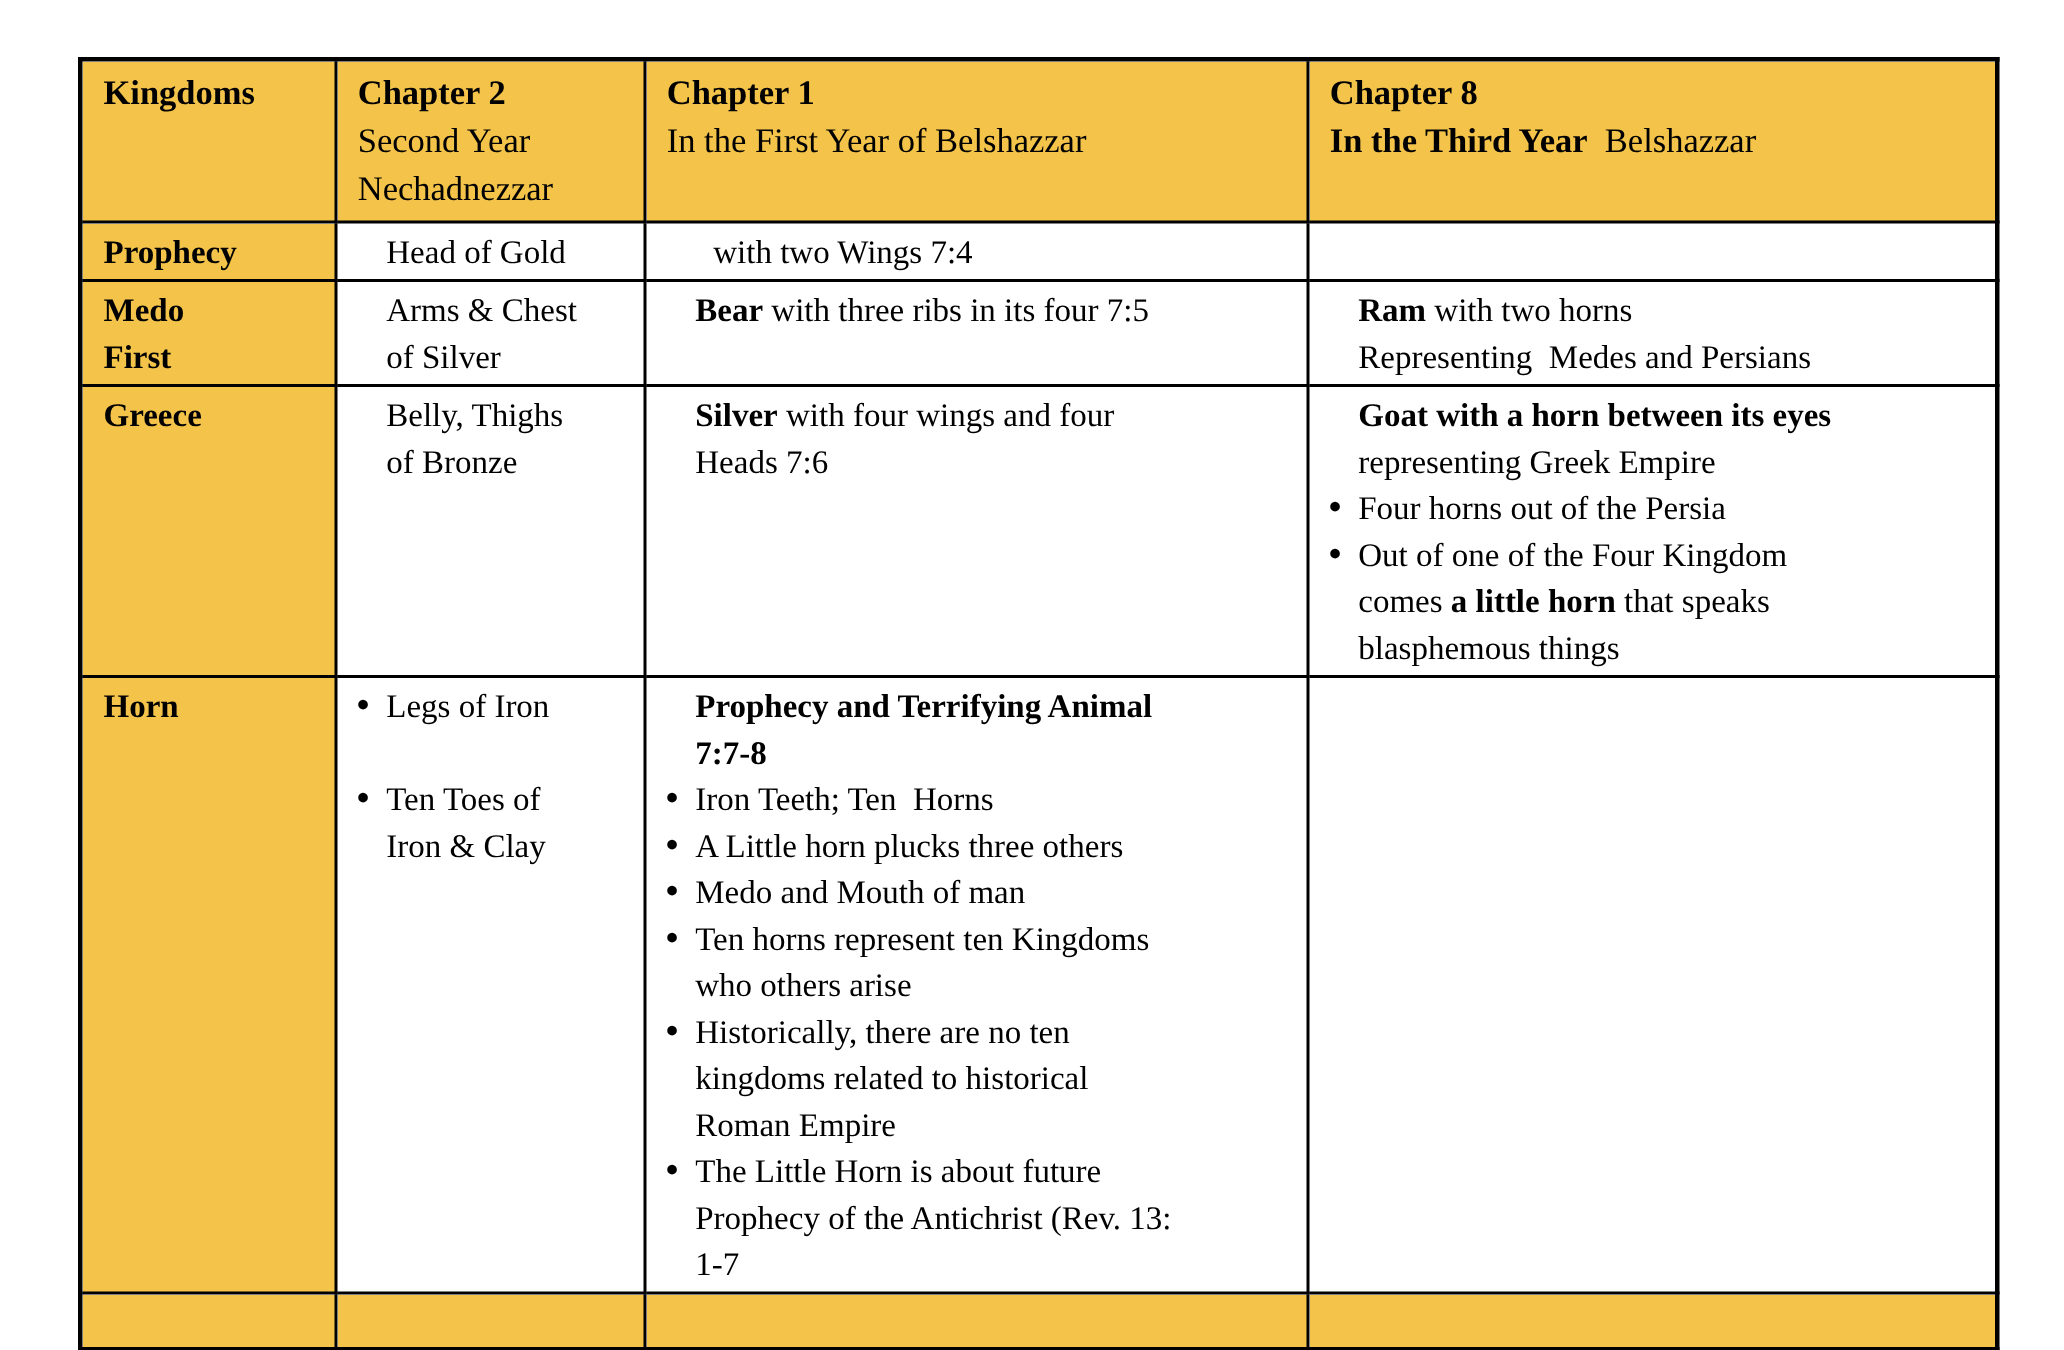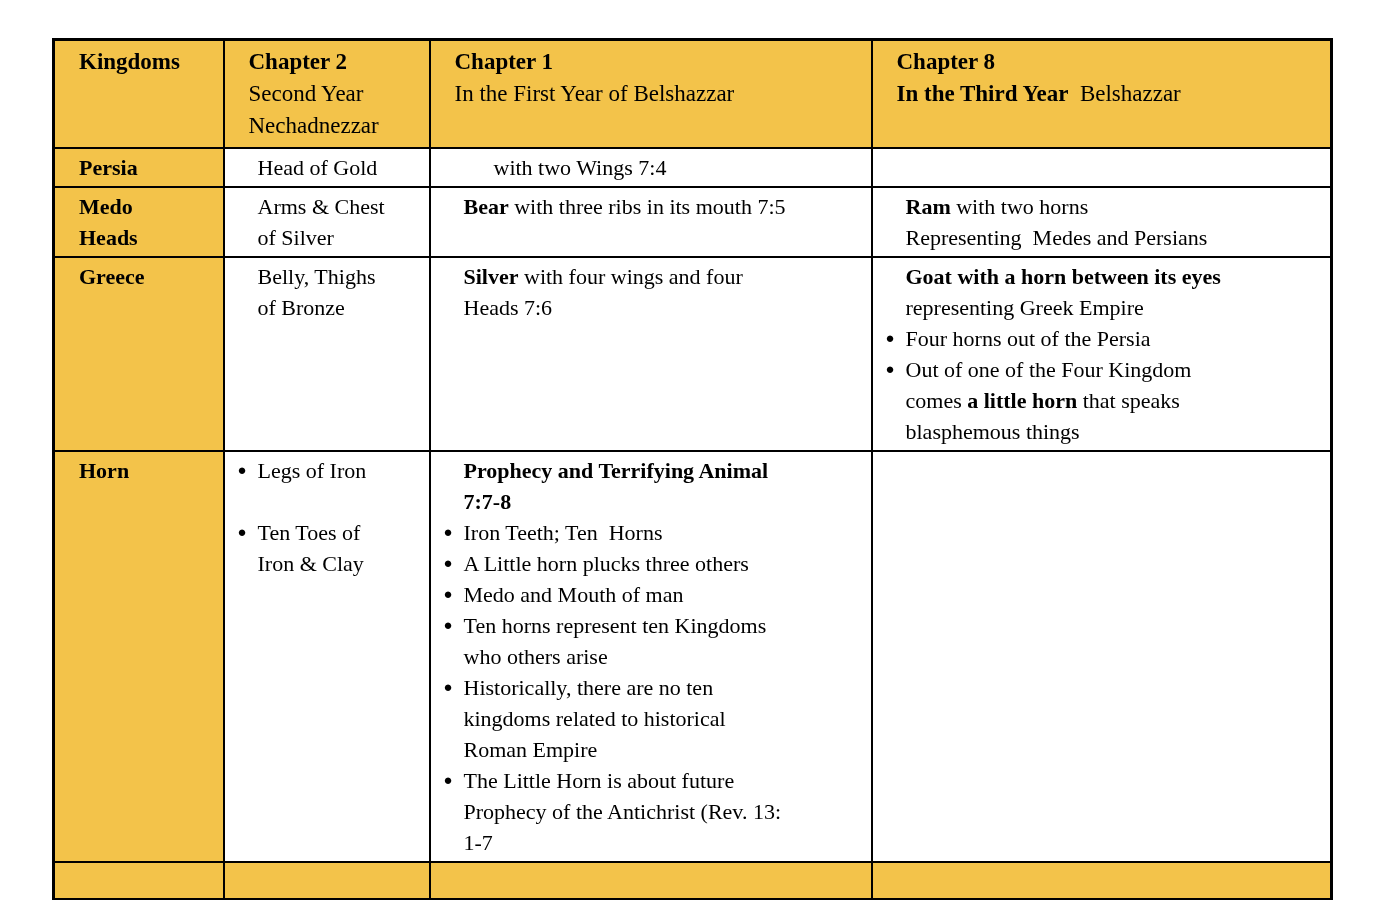--- a/index.html
+++ b/index.html
@@ -36,22 +36,22 @@
   tr.hdr td{
     background:var(--accent);
     font-size:23px;
     line-height:32px;
     padding-top:5px;
     padding-bottom:5px;
   }
   td.kcell{background:var(--accent);}
   tr.spacer td{background:var(--accent);height:29px;padding:3px 0;}
   .blk{position:relative;margin-left:33px;}
-  tr.hdr .blk, td.kcell .blk{margin-left:24px;}
-  .blk.xind{margin-left:63px;}
+  tr.hdr .blk, td.kcell .blk{margin-left:14px;}
+  .blk.xind{margin-left:45px;}
   .blk.blank{height:31px;}
   .bullet .marker{
     position:absolute;left:-20px;top:0;
     font-size:15px;line-height:31px;
   }
   .b{font-weight:bold;}
 </style>
 </head>
 <body>
 
@@ -73,39 +73,39 @@
           </td>
           <td>
             <div class="blk para"><span class="b">Chapter 1</span><br><span>In the First Year of Belshazzar</span></div>
           </td>
           <td>
             <div class="blk para"><span class="b">Chapter 8</span><br><span class="b">In the Third Year</span><span>&nbsp; Belshazzar</span></div>
           </td>
         </tr>
         <tr>
           <td class="kcell">
-            <div class="blk para"><span class="b">Persia</span></div>
+            <div class="blk para"><span class="b">Prophecy</span></div>
           </td>
           <td>
             <div class="blk para"><span>Head of Gold</span></div>
           </td>
           <td>
             <div class="blk para xind"><span>with two Wings 7:4</span></div>
           </td>
           <td></td>
         </tr>
         <tr>
           <td class="kcell">
-            <div class="blk para"><span class="b">Medo</span><br><span class="b">Heads</span></div>
+            <div class="blk para"><span class="b">Medo</span><br><span class="b">First</span></div>
           </td>
           <td>
             <div class="blk para"><span>Arms &amp; Chest</span><br><span>of Silver</span></div>
           </td>
           <td>
-            <div class="blk para"><span class="b">Bear</span><span> with three ribs in its mouth 7:5</span></div>
+            <div class="blk para"><span class="b">Bear</span><span> with three ribs in its four 7:5</span></div>
           </td>
           <td>
             <div class="blk para"><span class="b">Ram</span><span> with two horns</span><br><span>Representing&nbsp; Medes and Persians</span></div>
           </td>
         </tr>
         <tr>
           <td class="kcell">
             <div class="blk para"><span class="b">Greece</span></div>
           </td>
           <td>

